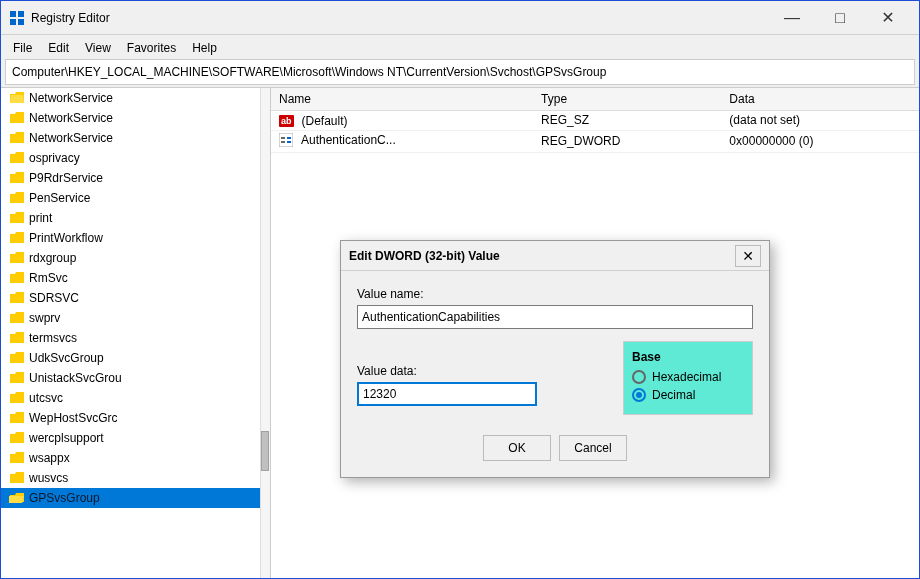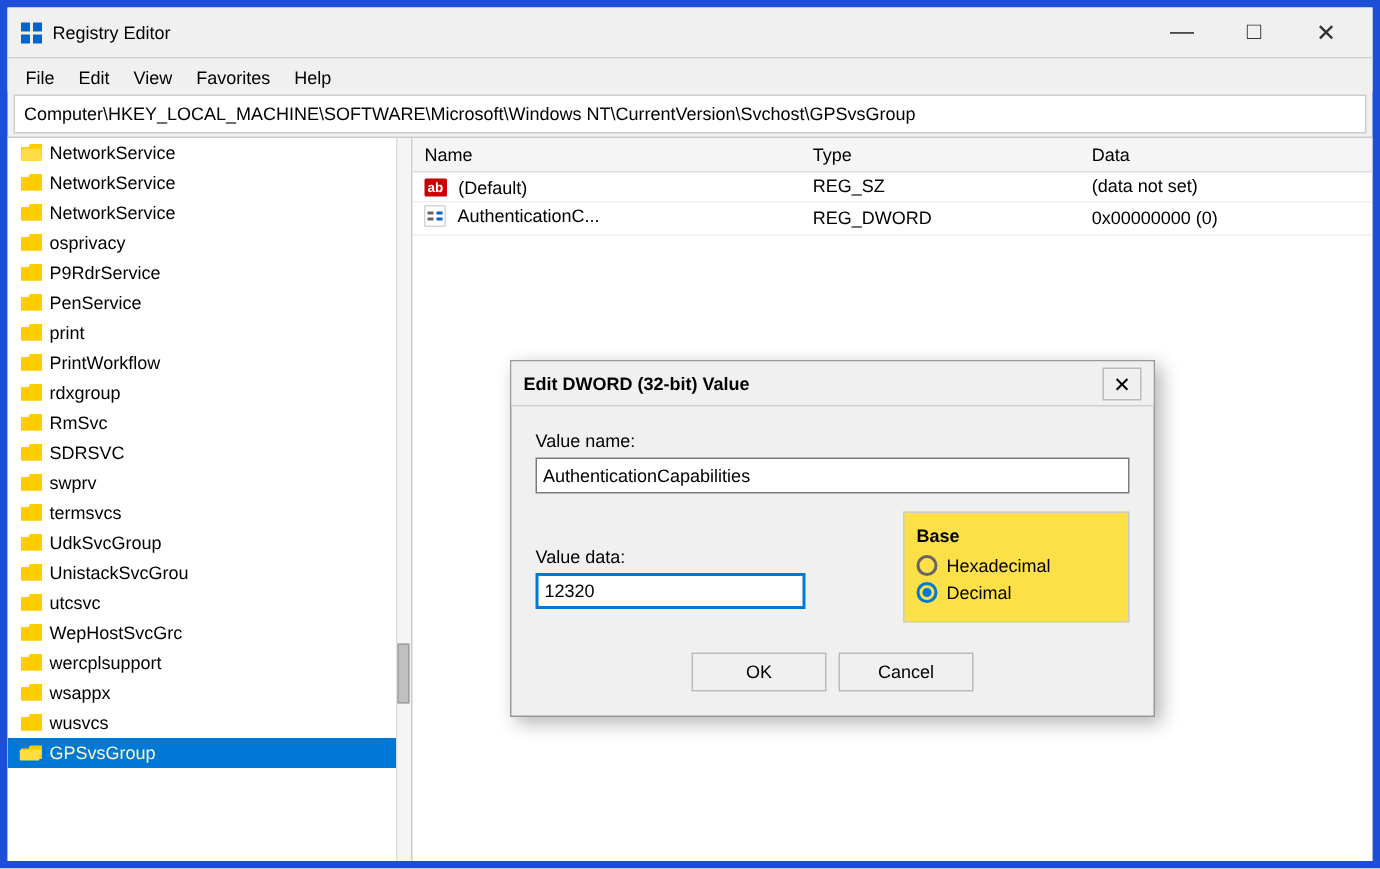--- a/index.html
+++ b/index.html
@@ -11,21 +11,21 @@
       height: 579px;
       overflow: hidden;
       position: relative;
     }
 
     
     .window {
       width: 920px;
       height: 579px;
       background: #f0f0f0;
-      border: 5px solid #1d4ed8;
+      border: 1px solid #1d4ed8;
       display: flex;
       flex-direction: column;
     }
 
     .title-bar {
       background: #f0f0f0;
       height: 34px;
       display: flex;
       align-items: center;
       padding: 0 8px;
@@ -117,21 +117,21 @@
     }
 
     .tree-item {
       display: flex;
       align-items: center;
       padding: 1px 4px 1px 8px;
       cursor: pointer;
       white-space: nowrap;
       height: 20px;
     }
-    .tree-item.selected { background: #0078d7; color: #fef9c3; }
+    .tree-item.selected { background: #0078d7; color: #0f172a; }
 
     .folder-icon {
       width: 16px;
       height: 16px;
       margin-right: 4px;
       flex-shrink: 0;
       display: inline-block;
     }
 
     
@@ -236,24 +236,24 @@
       align-items: flex-start;
       margin-bottom: 16px;
     }
 
     .dialog-value-col {
       flex: 1;
       margin-top: 23px;
     }
 
     .dialog-base-col {
-      width: 151px;
+      width: 130px;
       border: 1px solid #ccc;
       padding: 8px;
-      background: #fde047;
+      background: #5eead4;
     }
 
     .base-label {
       font-size: 12px;
       font-weight: 600;
       margin-bottom: 6px;
     }
 
     .radio-option {
       display: flex;
@@ -286,21 +286,21 @@
     }
 
     .dialog-buttons {
       display: flex;
       justify-content: center;
       gap: 8px;
       padding-top: 4px;
     }
 
     .dialog-btn {
-      width: 90px;
+      width: 68px;
       height: 26px;
       border: 1px solid #bbb;
       background: #f0f0f0;
       font-size: 12px;
       cursor: pointer;
       font-family: inherit;
     }
     .dialog-btn.primary { background: #f0f0f0; }
 
     

